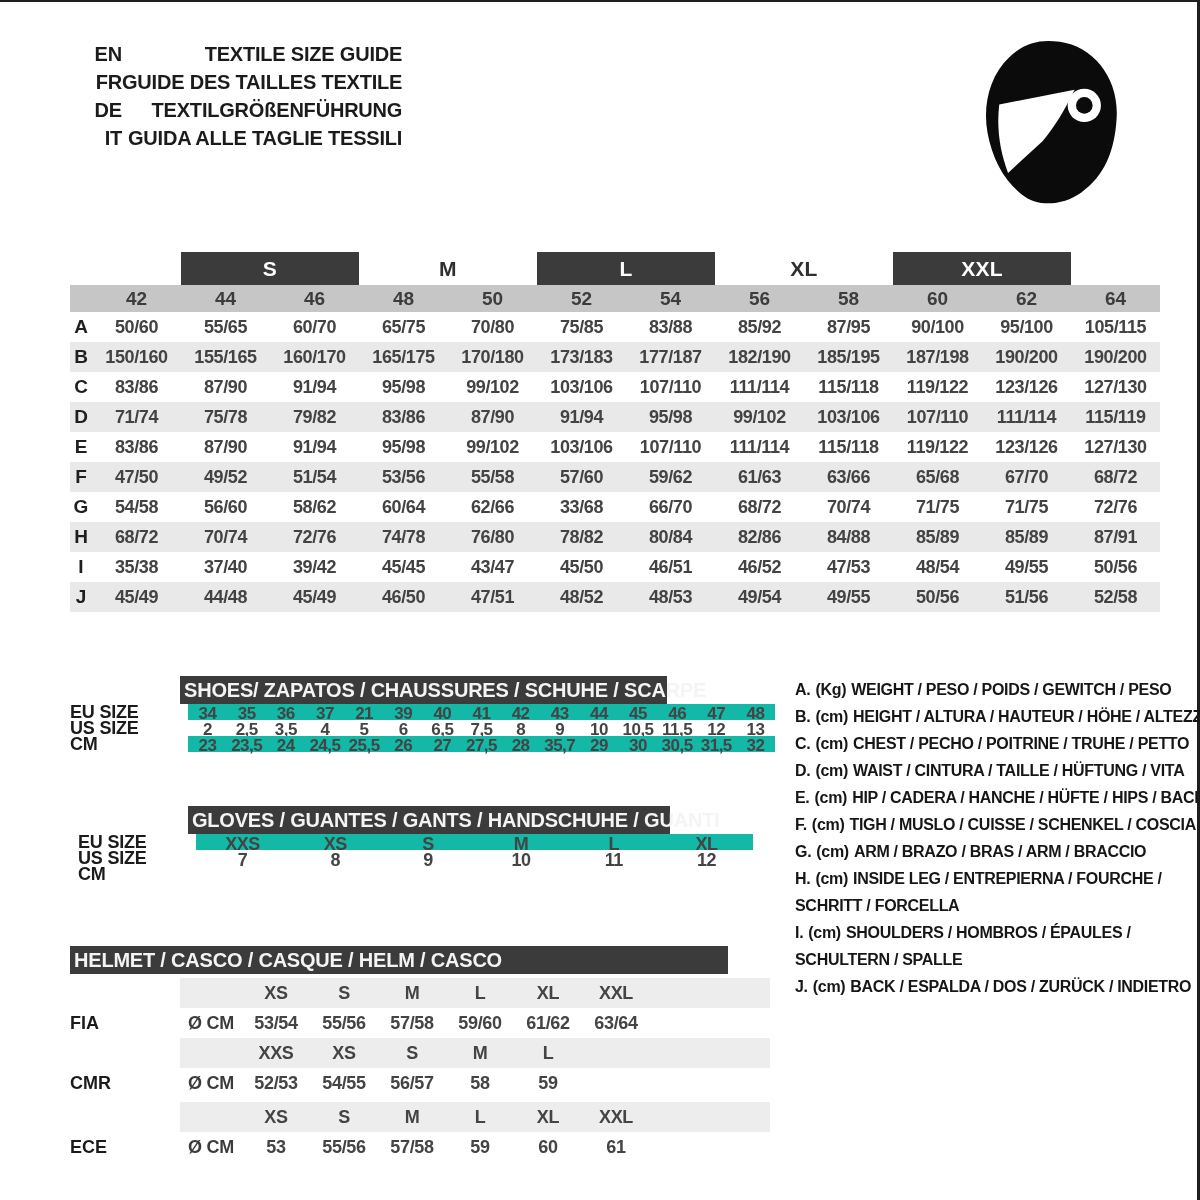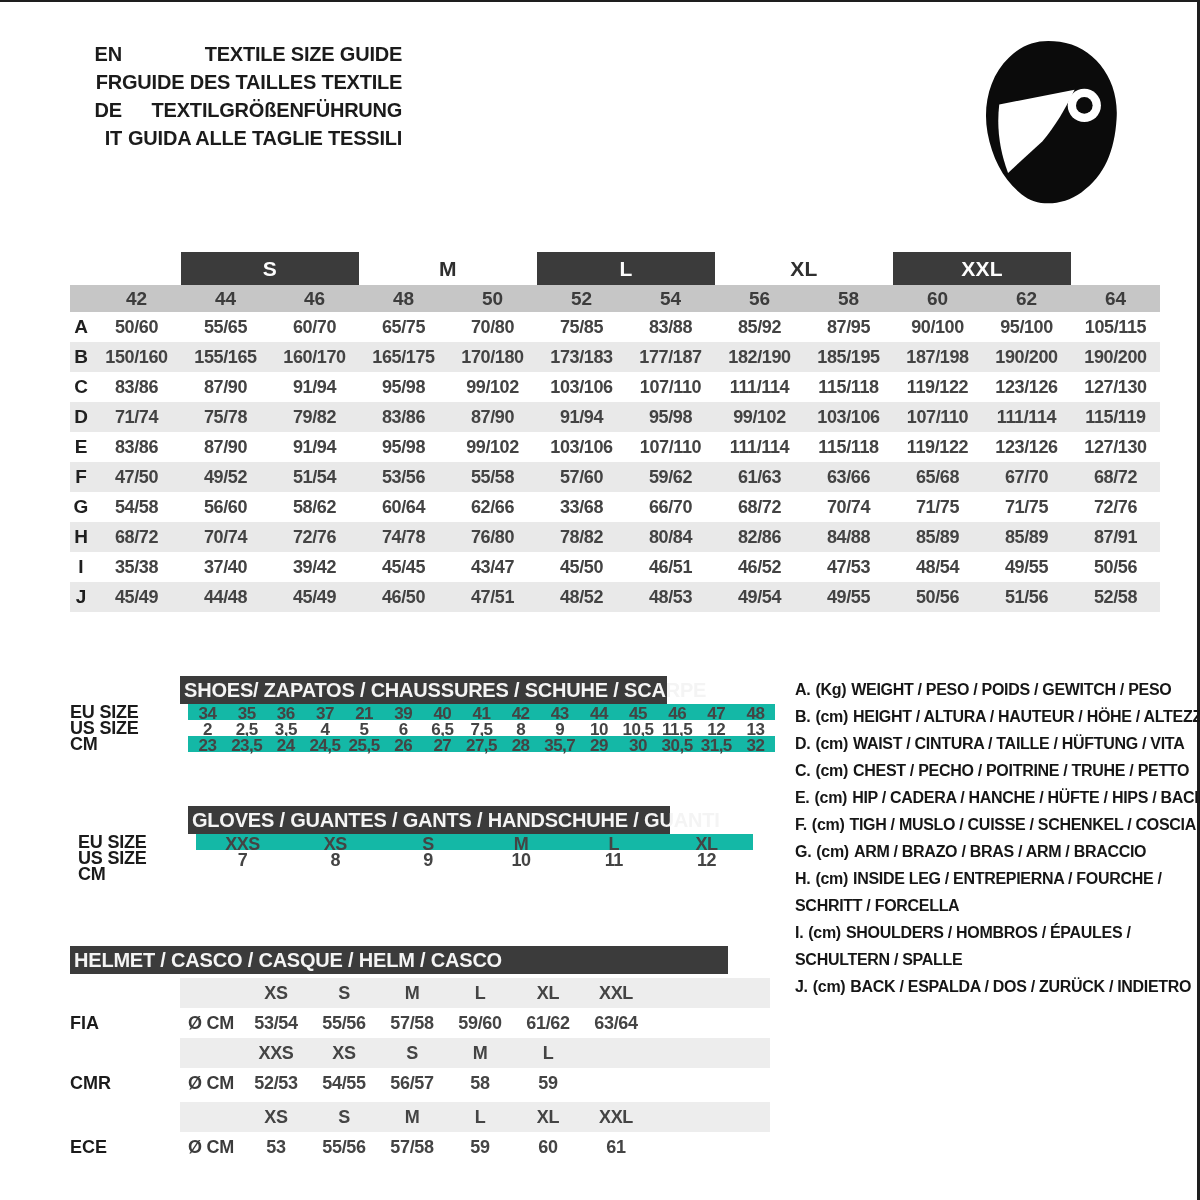--- a/index.html
+++ b/index.html
@@ -460,24 +460,24 @@
 </section>
 
 <section class="legend" id="legendList">
     <div class="legend-item">
       <div class="lline"><span class="lkey">A.</span><span class="lunit">(Kg)</span><span class="ltext">WEIGHT / PESO / POIDS / GEWITCH / PESO</span></div>
     </div>
     <div class="legend-item">
       <div class="lline"><span class="lkey">B.</span><span class="lunit">(cm)</span><span class="ltext">HEIGHT / ALTURA / HAUTEUR / HÖHE / ALTEZZA</span></div>
     </div>
     <div class="legend-item">
+      <div class="lline"><span class="lkey">C.</span><span class="lunit">(cm)</span><span class="ltext">CHEST / PECHO / POITRINE / TRUHE / PETTO</span></div>
+    </div>
+    <div class="legend-item">
       <div class="lline"><span class="lkey">D.</span><span class="lunit">(cm)</span><span class="ltext">WAIST / CINTURA / TAILLE / HÜFTUNG / VITA</span></div>
-    </div>
-    <div class="legend-item">
-      <div class="lline"><span class="lkey">C.</span><span class="lunit">(cm)</span><span class="ltext">CHEST / PECHO / POITRINE / TRUHE / PETTO</span></div>
     </div>
     <div class="legend-item">
       <div class="lline"><span class="lkey">E.</span><span class="lunit">(cm)</span><span class="ltext">HIP / CADERA / HANCHE / HÜFTE / HIPS / BACINO</span></div>
     </div>
     <div class="legend-item">
       <div class="lline"><span class="lkey">F.</span><span class="lunit">(cm)</span><span class="ltext">TIGH / MUSLO / CUISSE / SCHENKEL / COSCIA</span></div>
     </div>
     <div class="legend-item">
       <div class="lline"><span class="lkey">G.</span><span class="lunit">(cm)</span><span class="ltext">ARM / BRAZO / BRAS / ARM / BRACCIO</span></div>
     </div>

